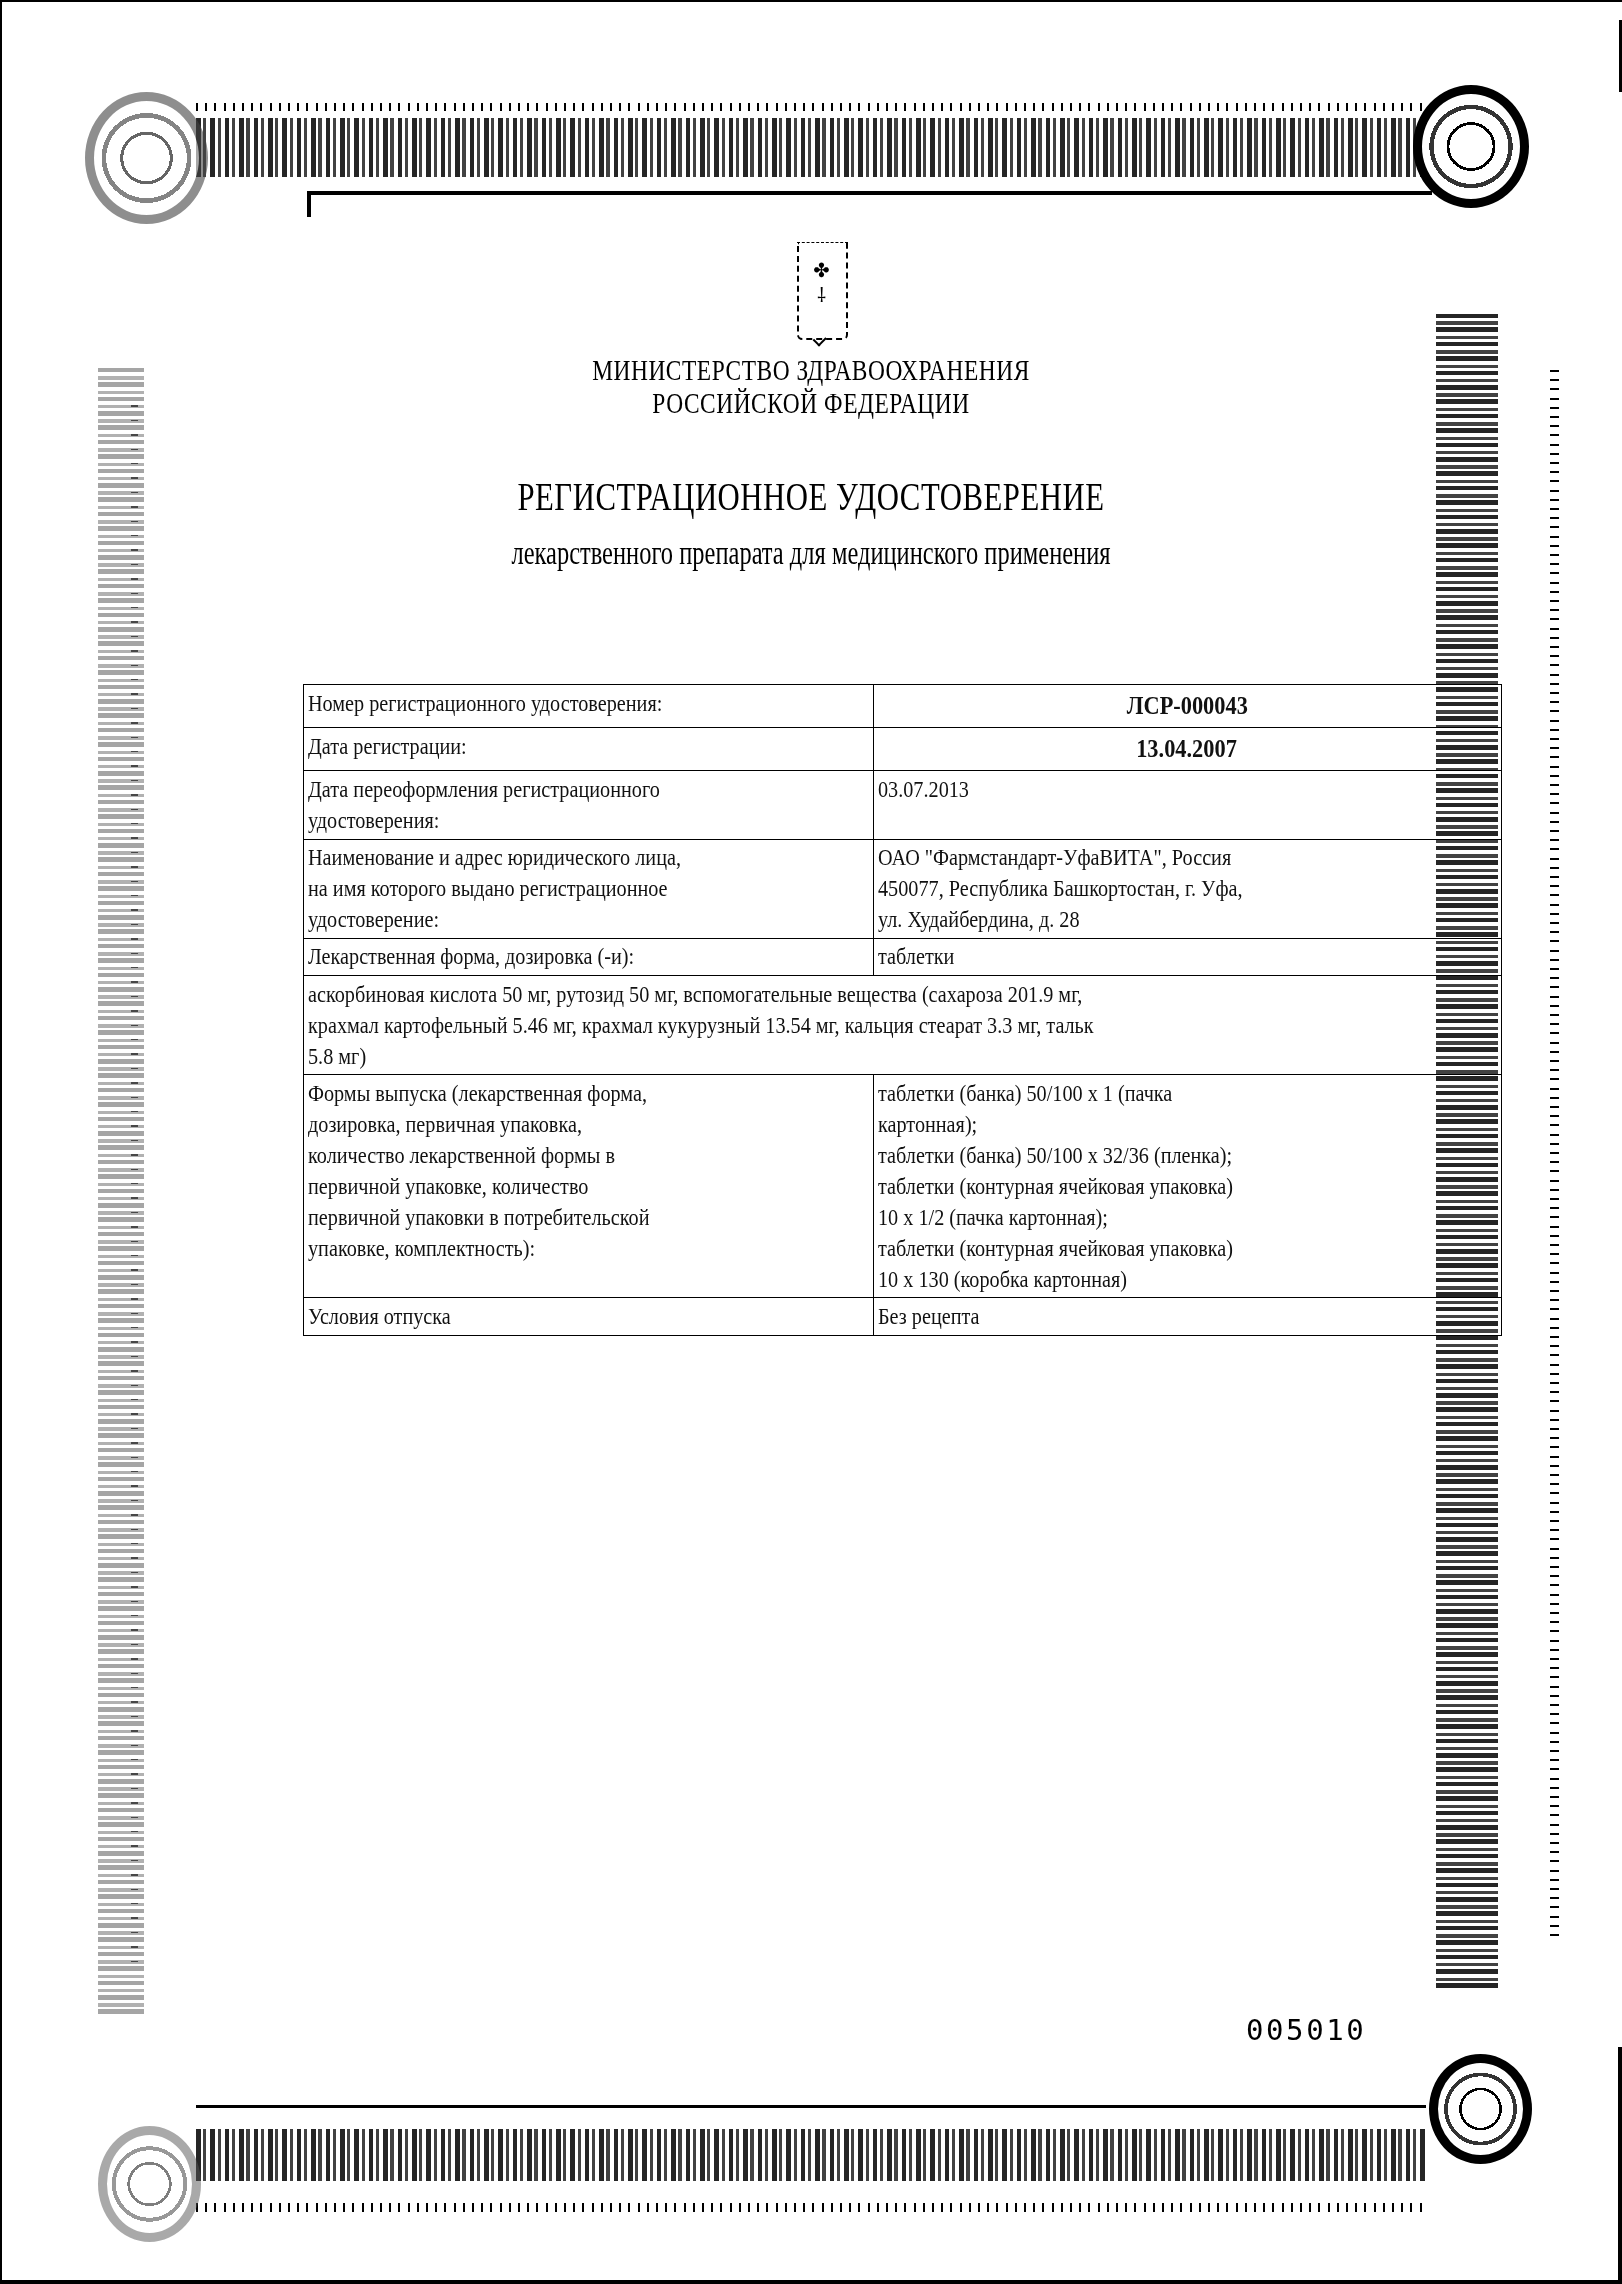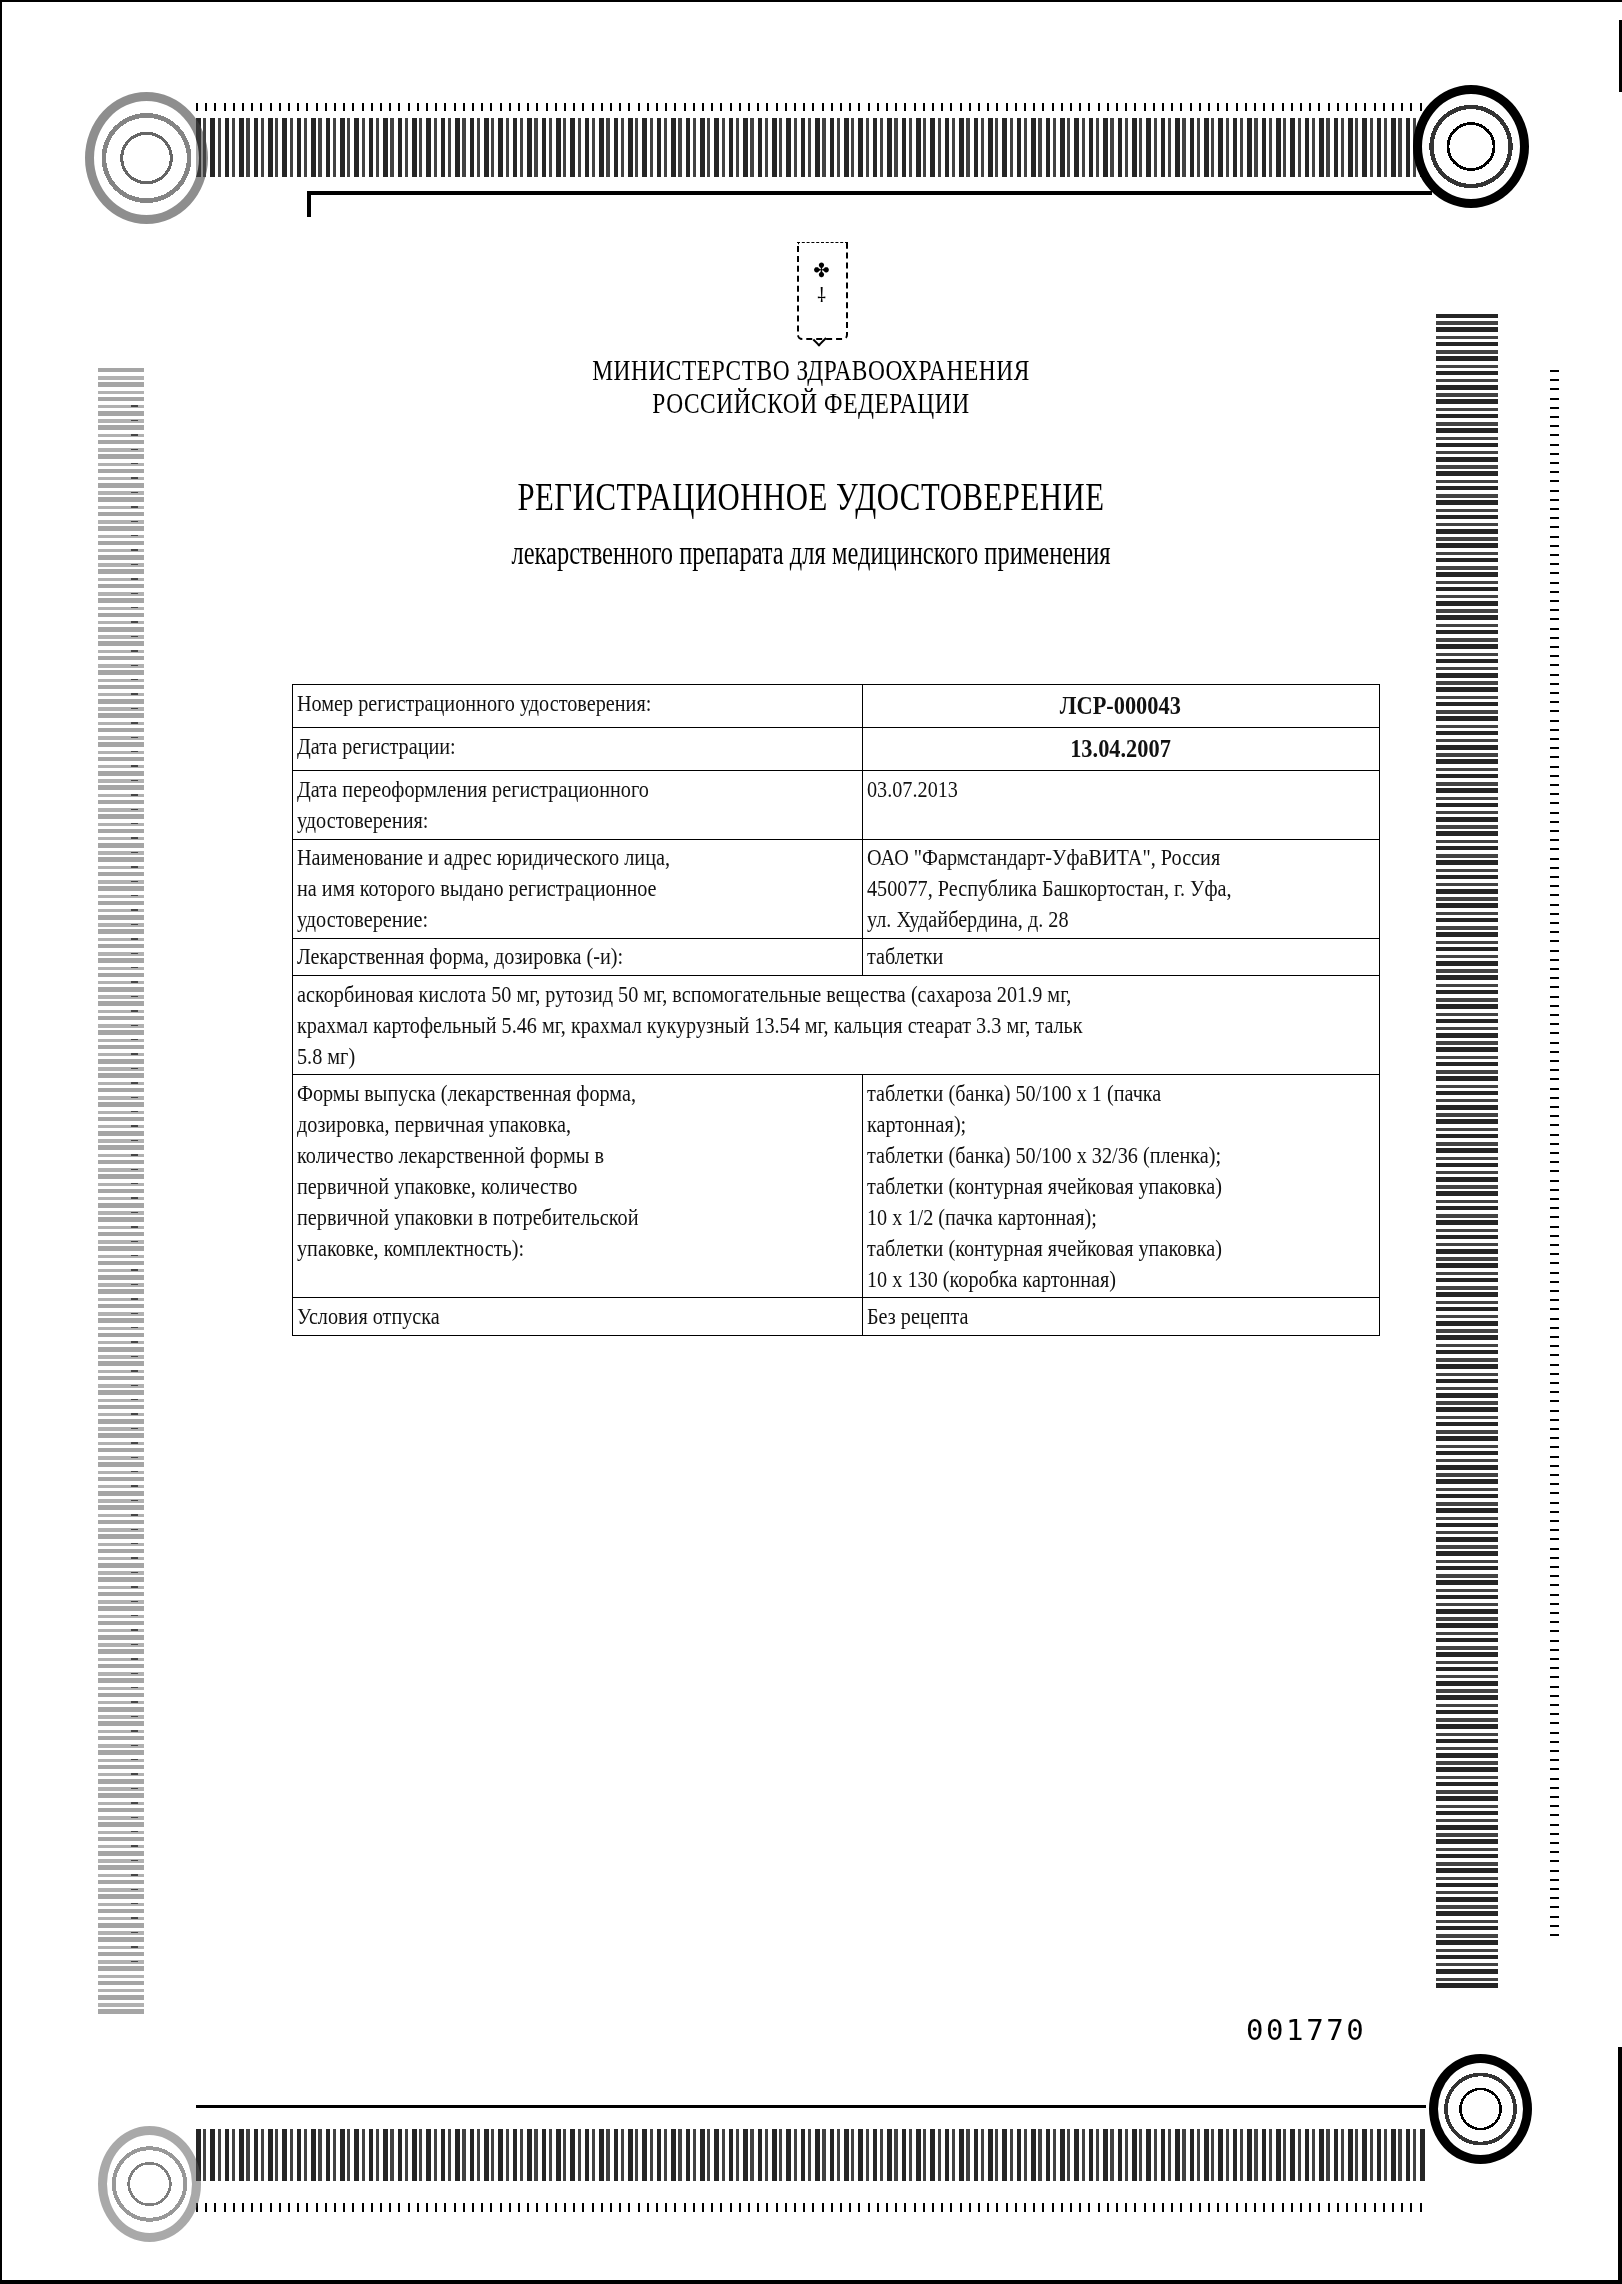--- a/index.html
+++ b/index.html
@@ -54,21 +54,21 @@
   .ministry { position: absolute; left: 0; width: 1622px; text-align: center; font-size: 30px;
     letter-spacing: 0.7px; line-height: 33px; color: #000; transform: scaleX(0.78); transform-origin: center; }
   .ministry.l1 { top: 353px; }
   .ministry.l2 { top: 386px; }
   .doc-title { position: absolute; left: 0; width: 1622px; top: 473px; text-align: center; font-size: 41px;
     line-height: 46px; color: #000; transform: scaleX(0.75); transform-origin: center; letter-spacing: 0.7px; }
   .doc-subtitle { position: absolute; left: 0; width: 1622px; top: 533px; text-align: center; font-size: 34px;
     line-height: 39px; color: #000; transform: scaleX(0.72); transform-origin: center; }
 
   
-  .reg-table { position: absolute; left: 292px; top: 684px; width: 1088px; border-collapse: collapse;
+  .reg-table { position: absolute; left: 303px; top: 684px; width: 1199px; border-collapse: collapse;
     font-size: 23.5px; line-height: 31px; }
   .reg-table td { border: 1.3px solid #000; vertical-align: top; padding: 2.6px 5.2px 2.6px 3.9px; }
   .reg-table td.lbl { width: 560px; }
   .reg-table td.val { width: auto; }
   .cond { display: inline-block; transform: scaleX(0.86); transform-origin: left center; white-space: nowrap; }
   .center { text-align: center; margin-top: 23px; }
   .center .cond { transform-origin: center center; }
   .bold { font-weight: bold; font-size: 26px; }
   .vmid { vertical-align: middle !important; }
   .tall-row td { height: 37px; }
@@ -169,14 +169,14 @@
       <span class="cond">10 х 130 (коробка картонная)</span>
     </td>
   </tr>
   <tr>
     <td class="lbl"><span class="cond">Условия отпуска</span></td>
     <td class="val"><span class="cond">Без рецепта</span></td>
   </tr>
 </tbody>
   </table>
 
-<div class="serial">001770</div>
+<div class="serial">005010</div>
 
 
 </body></html>

